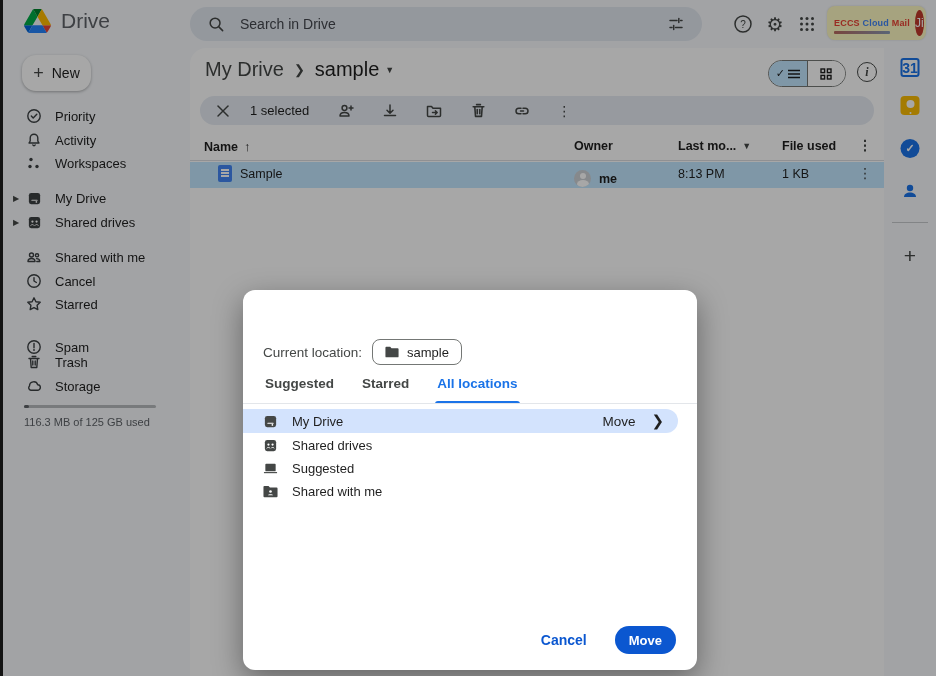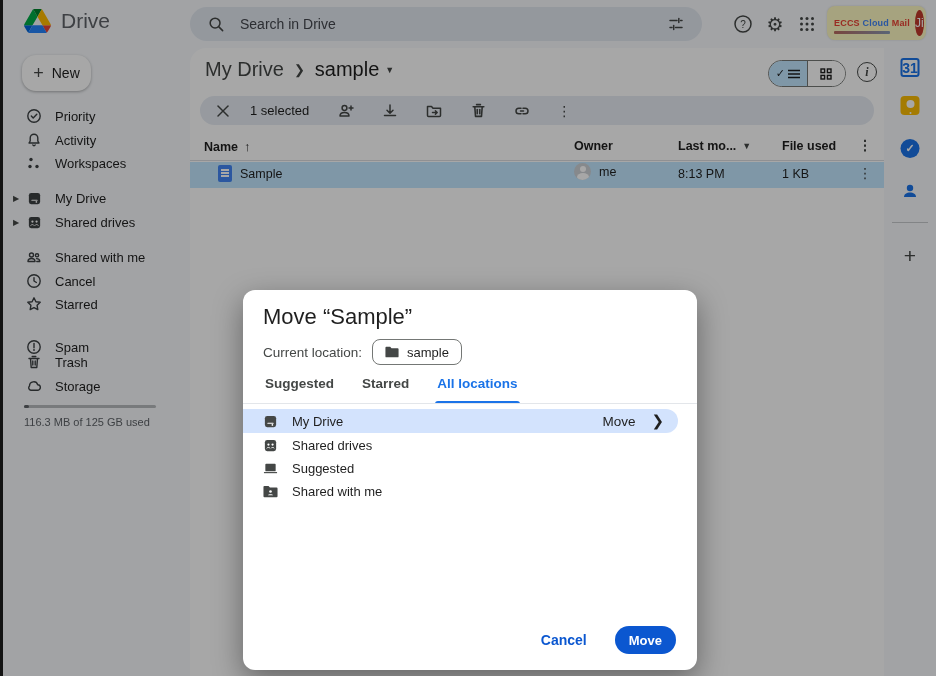--- a/index.html
+++ b/index.html
@@ -59,21 +59,21 @@
   #sel-count { font-size:13px; color:#1f1f1f; margin:0 2px 0 -8px; }
   .vdots { font-size:14px; color:#444746; letter-spacing:0; }
 
   #thead { left:0; top:87px; width:694px; height:26px; border-bottom:1px solid #dadce0; font-size:12.5px; color:#1f1f1f; font-weight:bold; }
   .hcell { position:absolute; top:4px; display:flex; gap:6px; align-items:center; }
   #h-name{ left:14px; } #h-owner{ left:384px; } #h-mod{ left:488px; } #h-size{ left:592px; } #h-menu{ left:668px; top:2px; }
   #sortarrow { font-size:13px; }
 
   #filerow { left:0; top:114px; width:694px; height:26px; background:#c2e7ff; font-size:12.5px; color:#1f1f1f; }
   .rcell { position:absolute; top:5px; display:flex; align-items:center; gap:8px; }
-  #r-name{ left:28px; top:3px; } #r-owner{ left:384px; top:1px; } #r-mod{ left:488px; } #r-size{ left:592px; } #r-menu{ left:668px; top:3px; }
+  #r-name{ left:28px; top:3px; } #r-owner{ left:384px; top:8px;font-weight:bold; } #r-mod{ left:488px; } #r-size{ left:592px; } #r-menu{ left:668px; top:3px; }
   #doc-ic { width:14px; height:17px; background:#4285f4; border-radius:2px; position:relative; }
   #doc-ic::after { content:""; position:absolute; left:3px; top:4px; width:8px; height:1.6px; background:#fff; box-shadow:0 3px 0 #fff, 0 6px 0 #fff; }
   #owner-av { width:17px; height:17px; border-radius:50%; background:#cdd1d6; position:relative; overflow:hidden; }
   #owner-av::before { content:""; position:absolute; left:5.5px; top:3px; width:6px; height:6px; border-radius:50%; background:#fff; }
   #owner-av::after { content:""; position:absolute; left:2.5px; top:10px; width:12px; height:8px; border-radius:50%; background:#fff; }
 
   
   #sidepanel { left:884px; top:48px; width:52px; height:628px; }
   .sp-ic { left:26px; transform:translateX(-50%); width:20px; height:20px; display:flex; align-items:center; justify-content:center; }
   #sp-cal { top:10px; width:19px; height:19px; background:#fff; border:2px solid #1a73e8; border-radius:3px; color:#1a73e8; font-size:14px; font-weight:bold; }
@@ -420,21 +420,20 @@
         <path d="M3 15c0-3 2.7-4.5 6-4.5s6 1.5 6 4.5z"></path>
       </svg>
   </div>
   <div id="sp-div" class="abs"></div>
   <div id="sp-plus" class="abs sp-ic">+</div>
 </div>
 
 <div id="scrim" class="abs"></div>
 
 <div id="dialog" class="abs">
-  <div id="dlg-title" class="abs">Move “Sample”</div>
 
   <div id="dlg-loc" class="abs">
     <span id="dlg-loc-label">Current location:</span>
     <span id="loc-chip">
       <svg width="14" height="12" viewBox="0 0 16 13">
           <path d="M0.5 1.5a1 1 0 0 1 1-1h4.4l1.5 1.8h7.1a1 1 0 0 1 1 1v8.2a1 1 0 0 1-1 1h-13a1 1 0 0 1-1-1z"></path>
         </svg>
       <span>sample</span>
     </span>
   </div>

